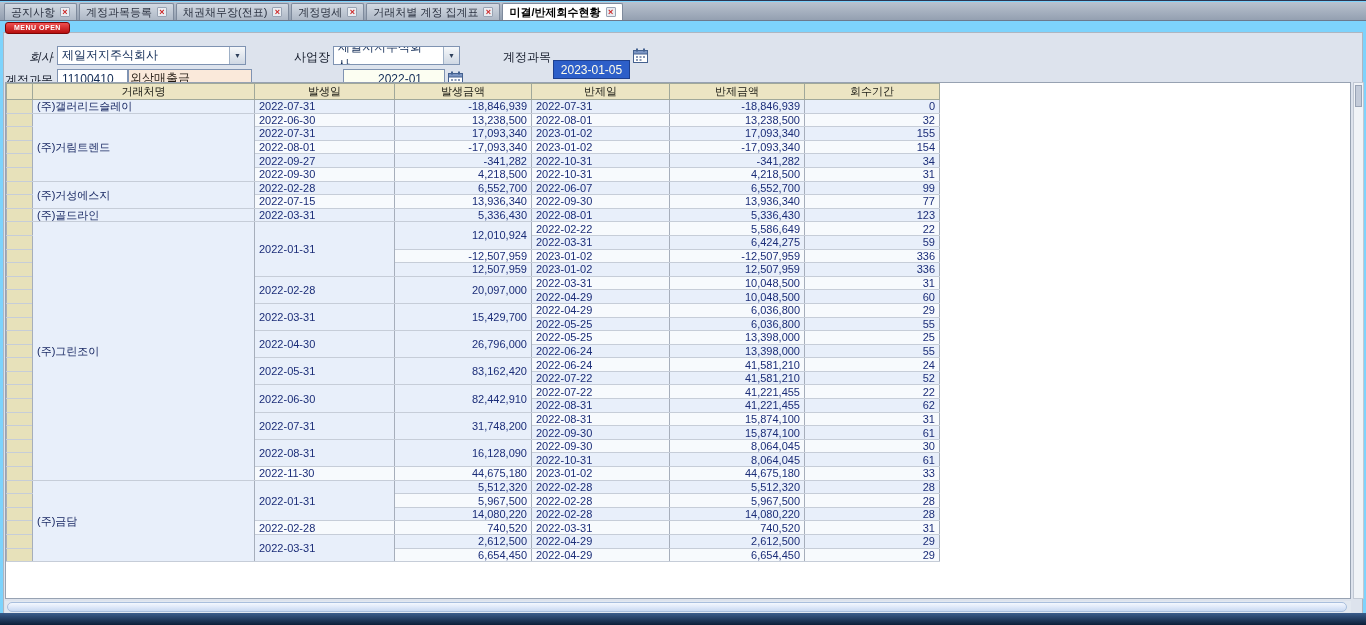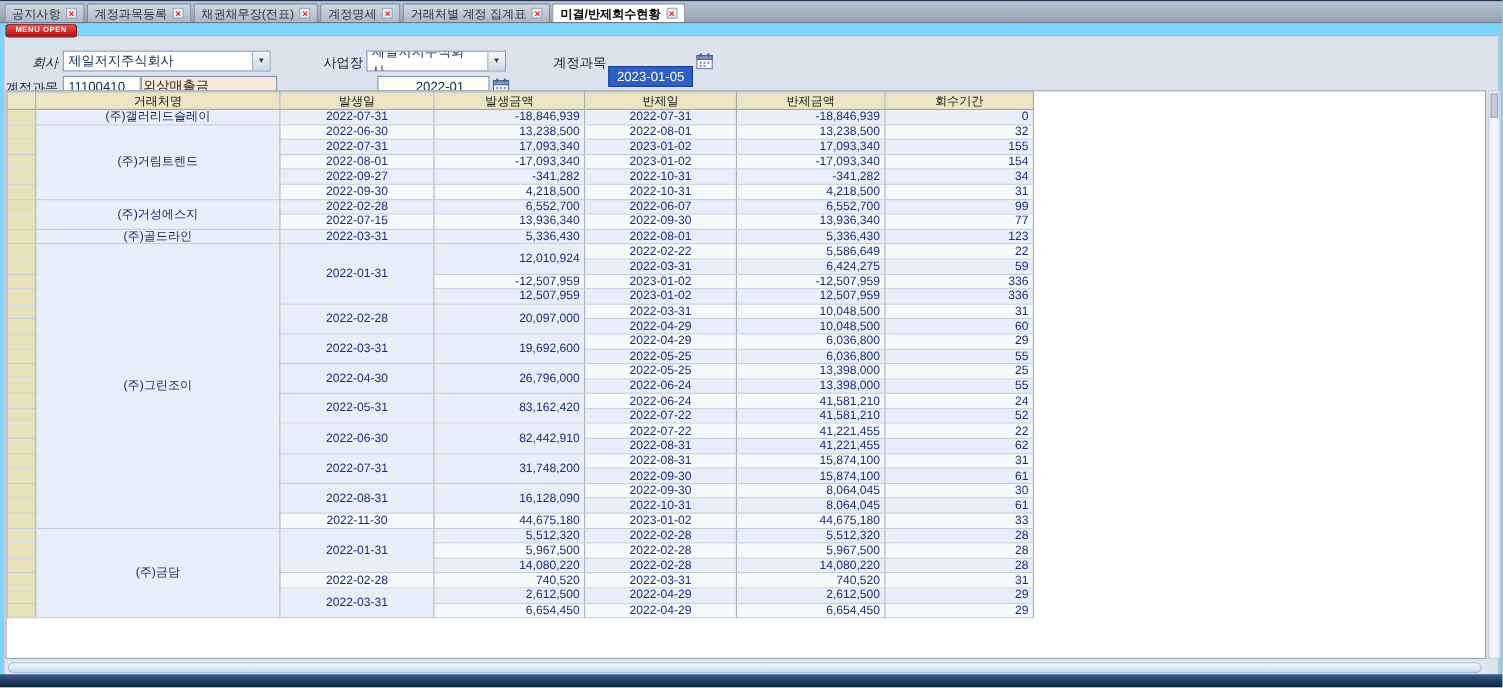--- a/index.html
+++ b/index.html
@@ -48,22 +48,22 @@
   table.grid { border-collapse:collapse; table-layout:fixed; width:933px; font-size:11px; color:#1b2d78; }
   table.grid th { height:15px; background:var(--c-header-bg,#ece5c3); border:1px solid #a0a89a;
                   font-weight:normal; color:#191913; font-size:11px; text-align:center; overflow:hidden; white-space:nowrap; }
   table.grid td { height:13.6px; line-height:12px; border:1px solid; border-color:#c6cdd8 #a6aebb;
                   padding:0 4px; overflow:hidden; white-space:nowrap; vertical-align:middle; }
   td.sel-cell { background:var(--c-selector-bg,#e7e1ba); border-color:#cfc69d #b8ae85; }
   th.sel-head { background:var(--c-header-bg,#ece5c3); }
   .rb { background:var(--c-row-blue,#e8effa); }
   .rw { background:var(--c-row-white,#f7fafd); }
   .merged { background:var(--c-row-blue,#e8effa); }
-  td.cust  { text-align:center; color:#12225e;margin-left:24px; }
-  td.odate, td.sdate { text-align:center; }
+  td.cust  { text-align:left; color:#12225e;margin-left:24px; }
+  td.odate, td.sdate { }
   td.oamt, td.samt, td.days { text-align:right; }
 
   
   .vscroll { position:absolute; left:1353px; top:81px; width:11px; height:517px;
              background:#f0f3f7; border:1px solid #c2c9d4; }
   .vthumb { margin:2px 1px 0; height:22px; background:#c3cbd9; border:1px solid #98a3b5; }
   .hscroll { position:absolute; left:5px; top:600px; width:1346px; height:12px; background:#e2e8f0; }
   .hthumb { position:absolute; left:2px; top:1px; height:10px; width:calc(100% - 6px);
             background:linear-gradient(#f4f8ff,#c9d9f2); border:1px solid #a8bedd; border-radius:5px; }
   .bottom-bar { position:absolute; left:0; bottom:0; width:100%; height:12px;
@@ -290,21 +290,21 @@
           </tr>
           <tr>
             <td class="sel-cell"></td>
             <td class="sdate rb">2022-04-29</td>
             <td class="samt rb">10,048,500</td>
             <td class="days rb">60</td>
           </tr>
           <tr>
             <td class="sel-cell"></td>
             <td class="odate merged" rowspan="2">2022-03-31</td>
-            <td class="oamt merged" rowspan="2">19,692,600</td>
+            <td class="oamt merged" rowspan="2">15,429,700</td>
             <td class="sdate rw">2022-04-29</td>
             <td class="samt rw">6,036,800</td>
             <td class="days rw">29</td>
           </tr>
           <tr>
             <td class="sel-cell"></td>
             <td class="sdate rb">2022-05-25</td>
             <td class="samt rb">6,036,800</td>
             <td class="days rb">55</td>
           </tr>

